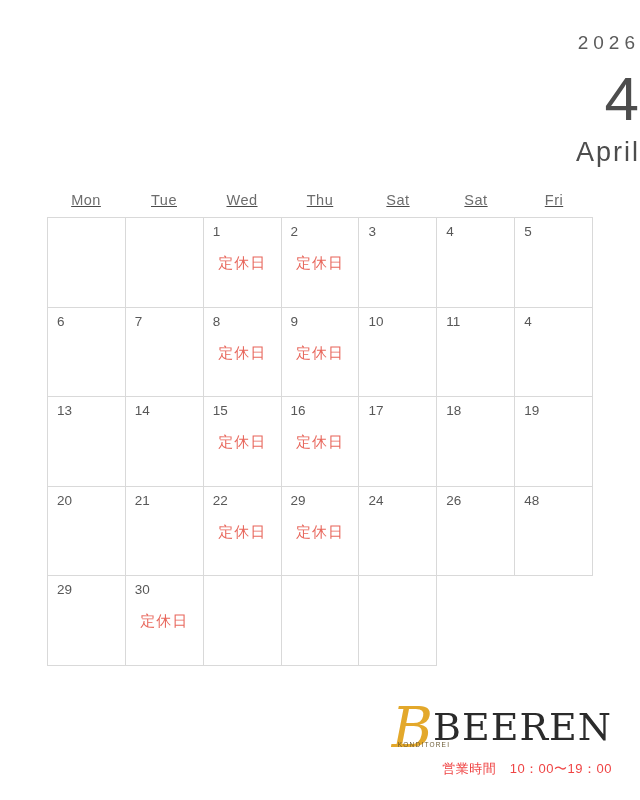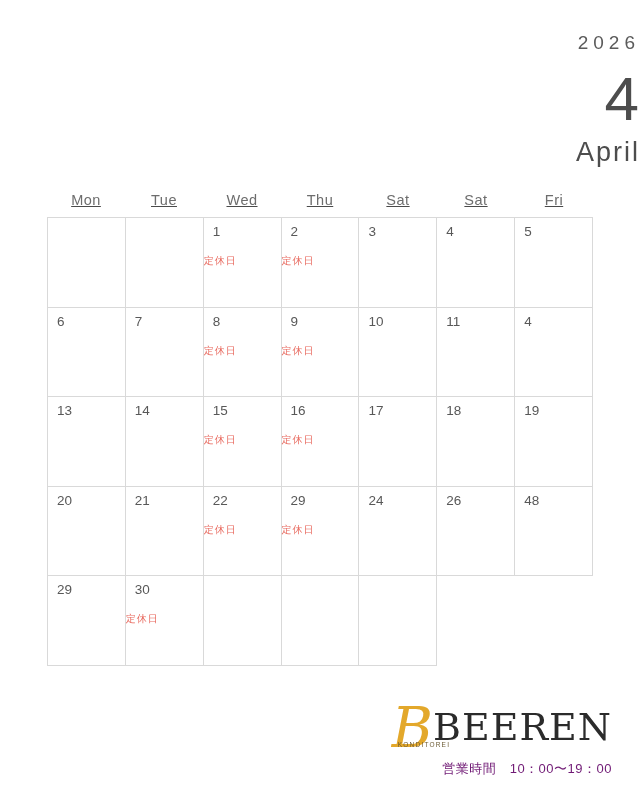--- a/index.html
+++ b/index.html
@@ -83,22 +83,22 @@
   .daynum {
     font-size: 13.5px;
     color: #585858;
     line-height: 1;
   }
   .note {
     position: absolute;
     left: 0;
     right: 0;
     top: 36px;
-    text-align: left;
-    font-size: 10px;
+    text-align: center;
+    font-size: 15px;
     color: #e8685d;
     letter-spacing: 1px;
   }
   .cell.empty .daynum { visibility: hidden; }
   
   .footer {
     position: absolute;
     right: 28px;
     bottom: 22px;
     text-align: right;
@@ -134,21 +134,21 @@
     font-size: 38px;
     letter-spacing: 1px;
     color: #2b2b2b;
     line-height: 1;
     position: relative;
     bottom: 4px;
   }
   .hours {
     margin-top: 10px;
     font-size: 13px;
-    color: #701a75;
+    color: #ef4444;
     letter-spacing: 0.5px;
   }
 </style>
 </head>
 <body>
 
 <div class="page">
 
   <div class="cal-header">
     <div class="year">2026</div>

